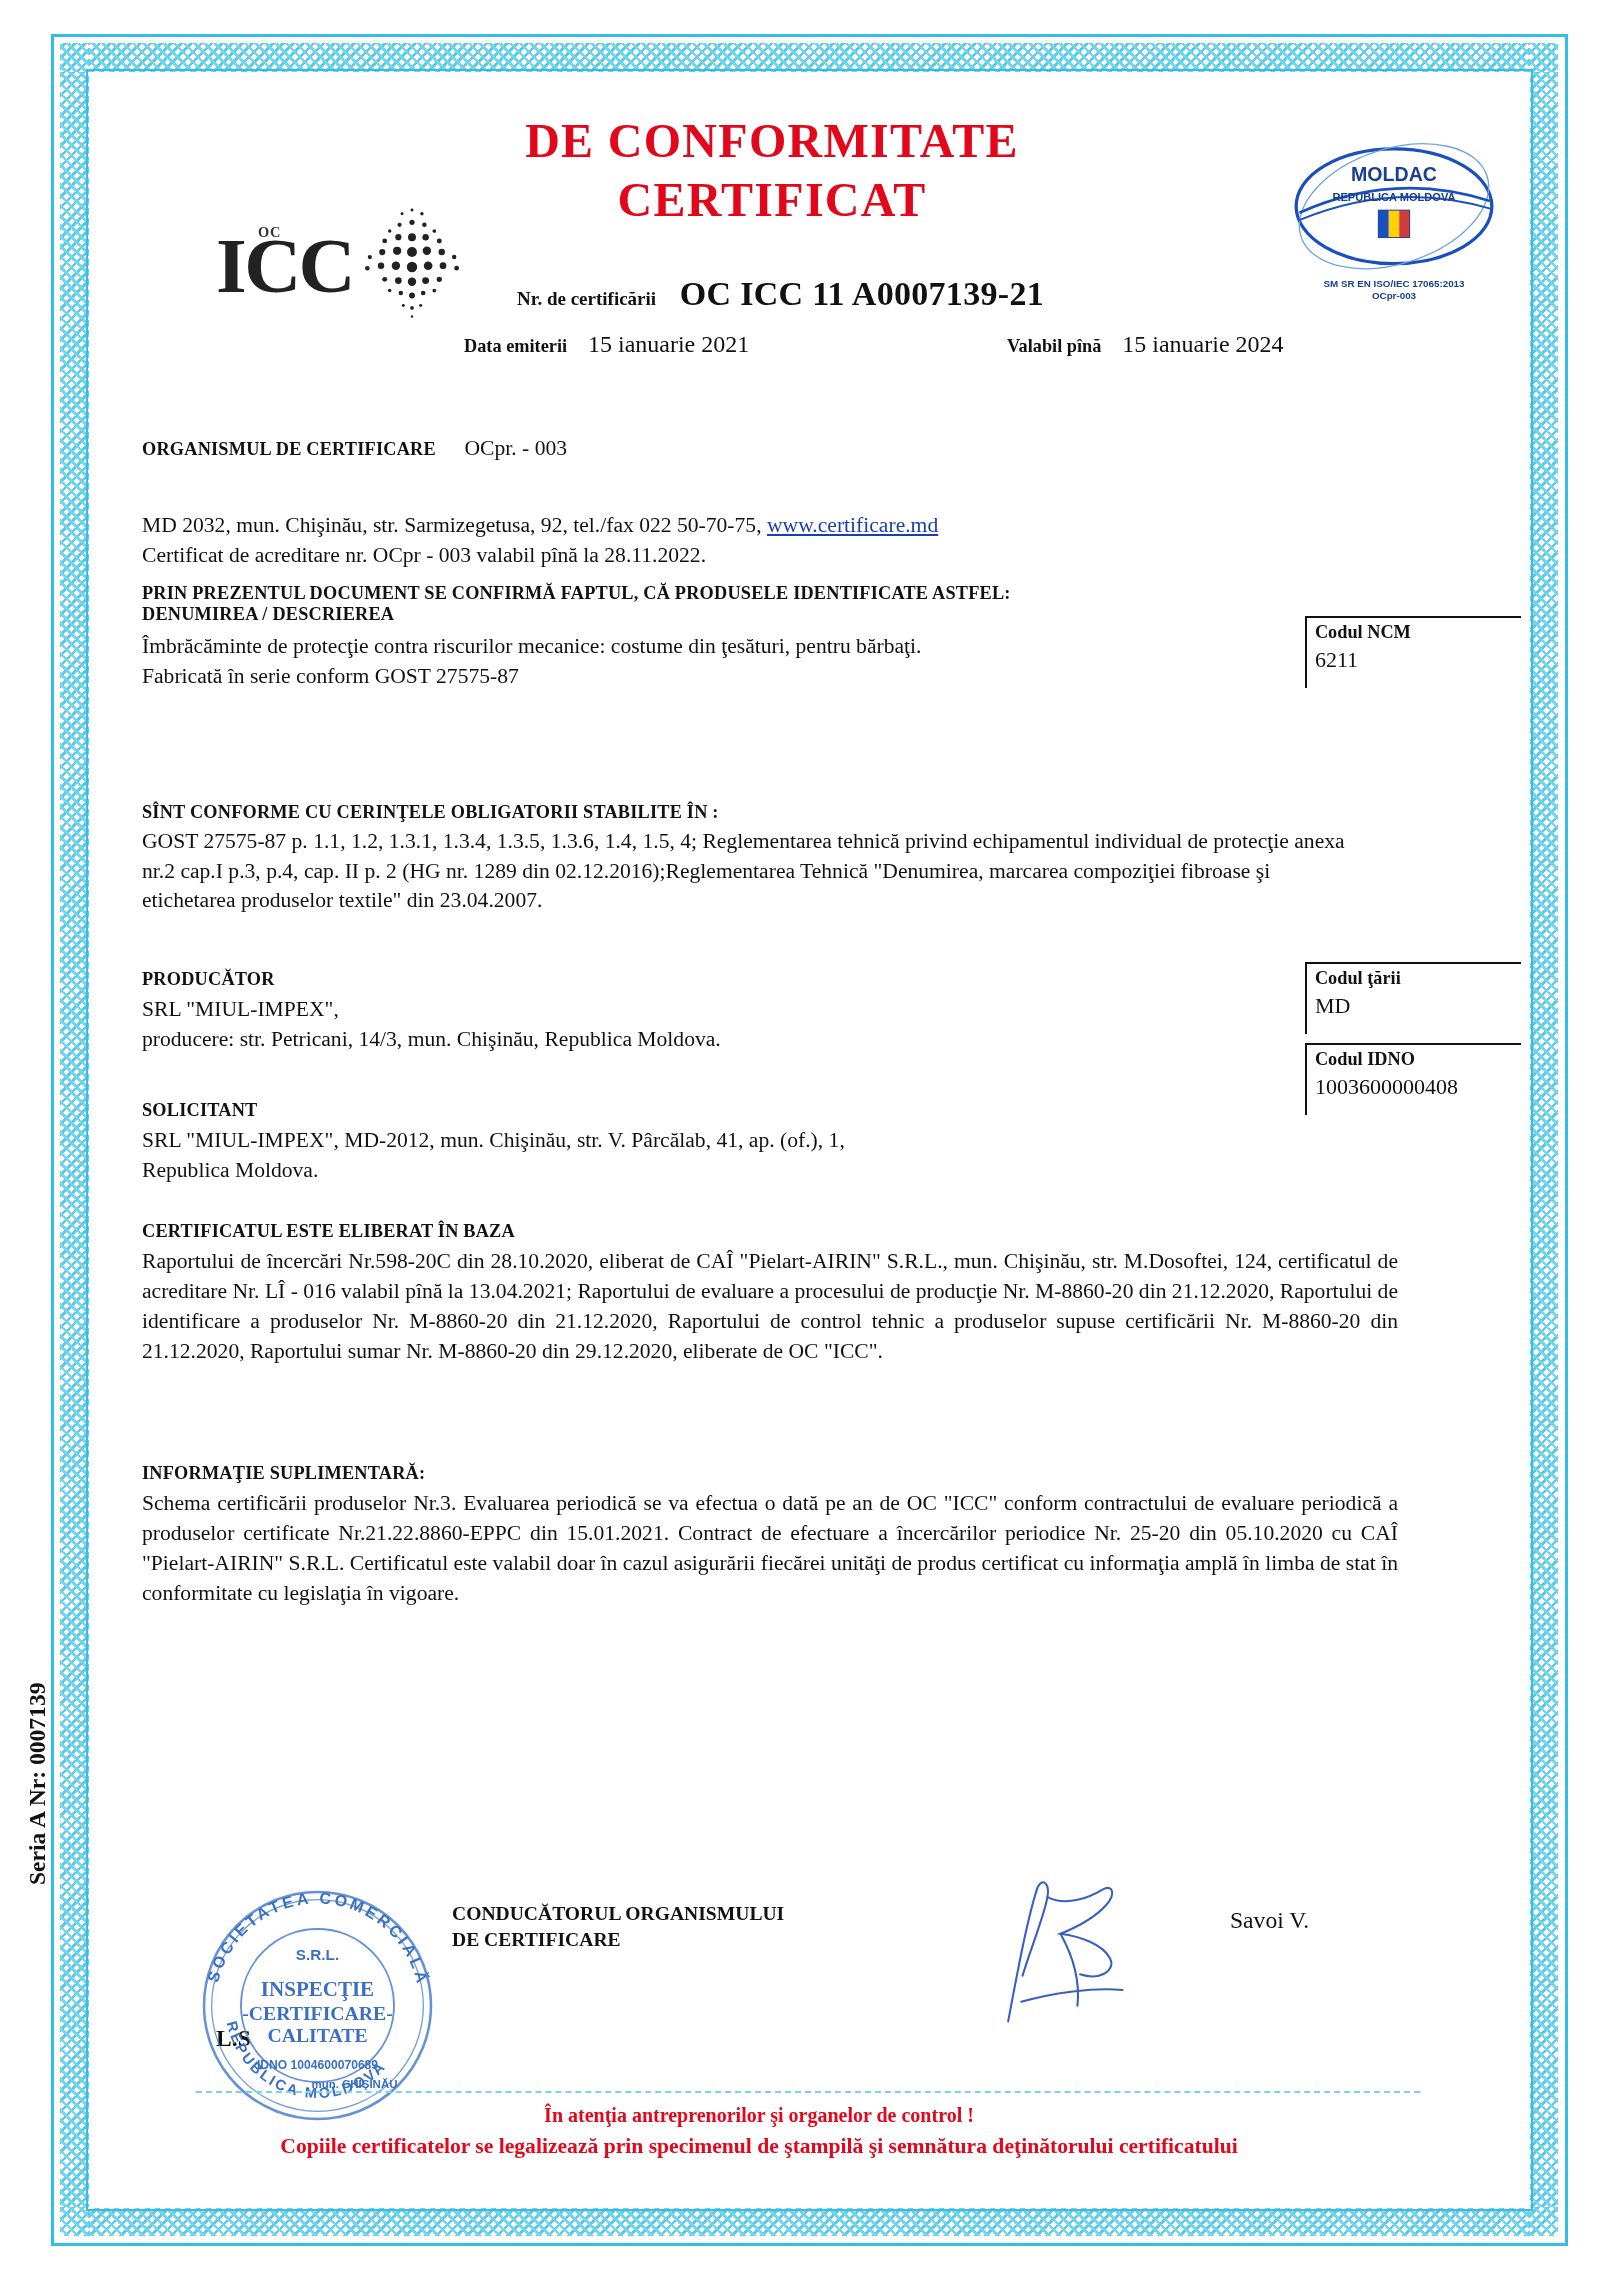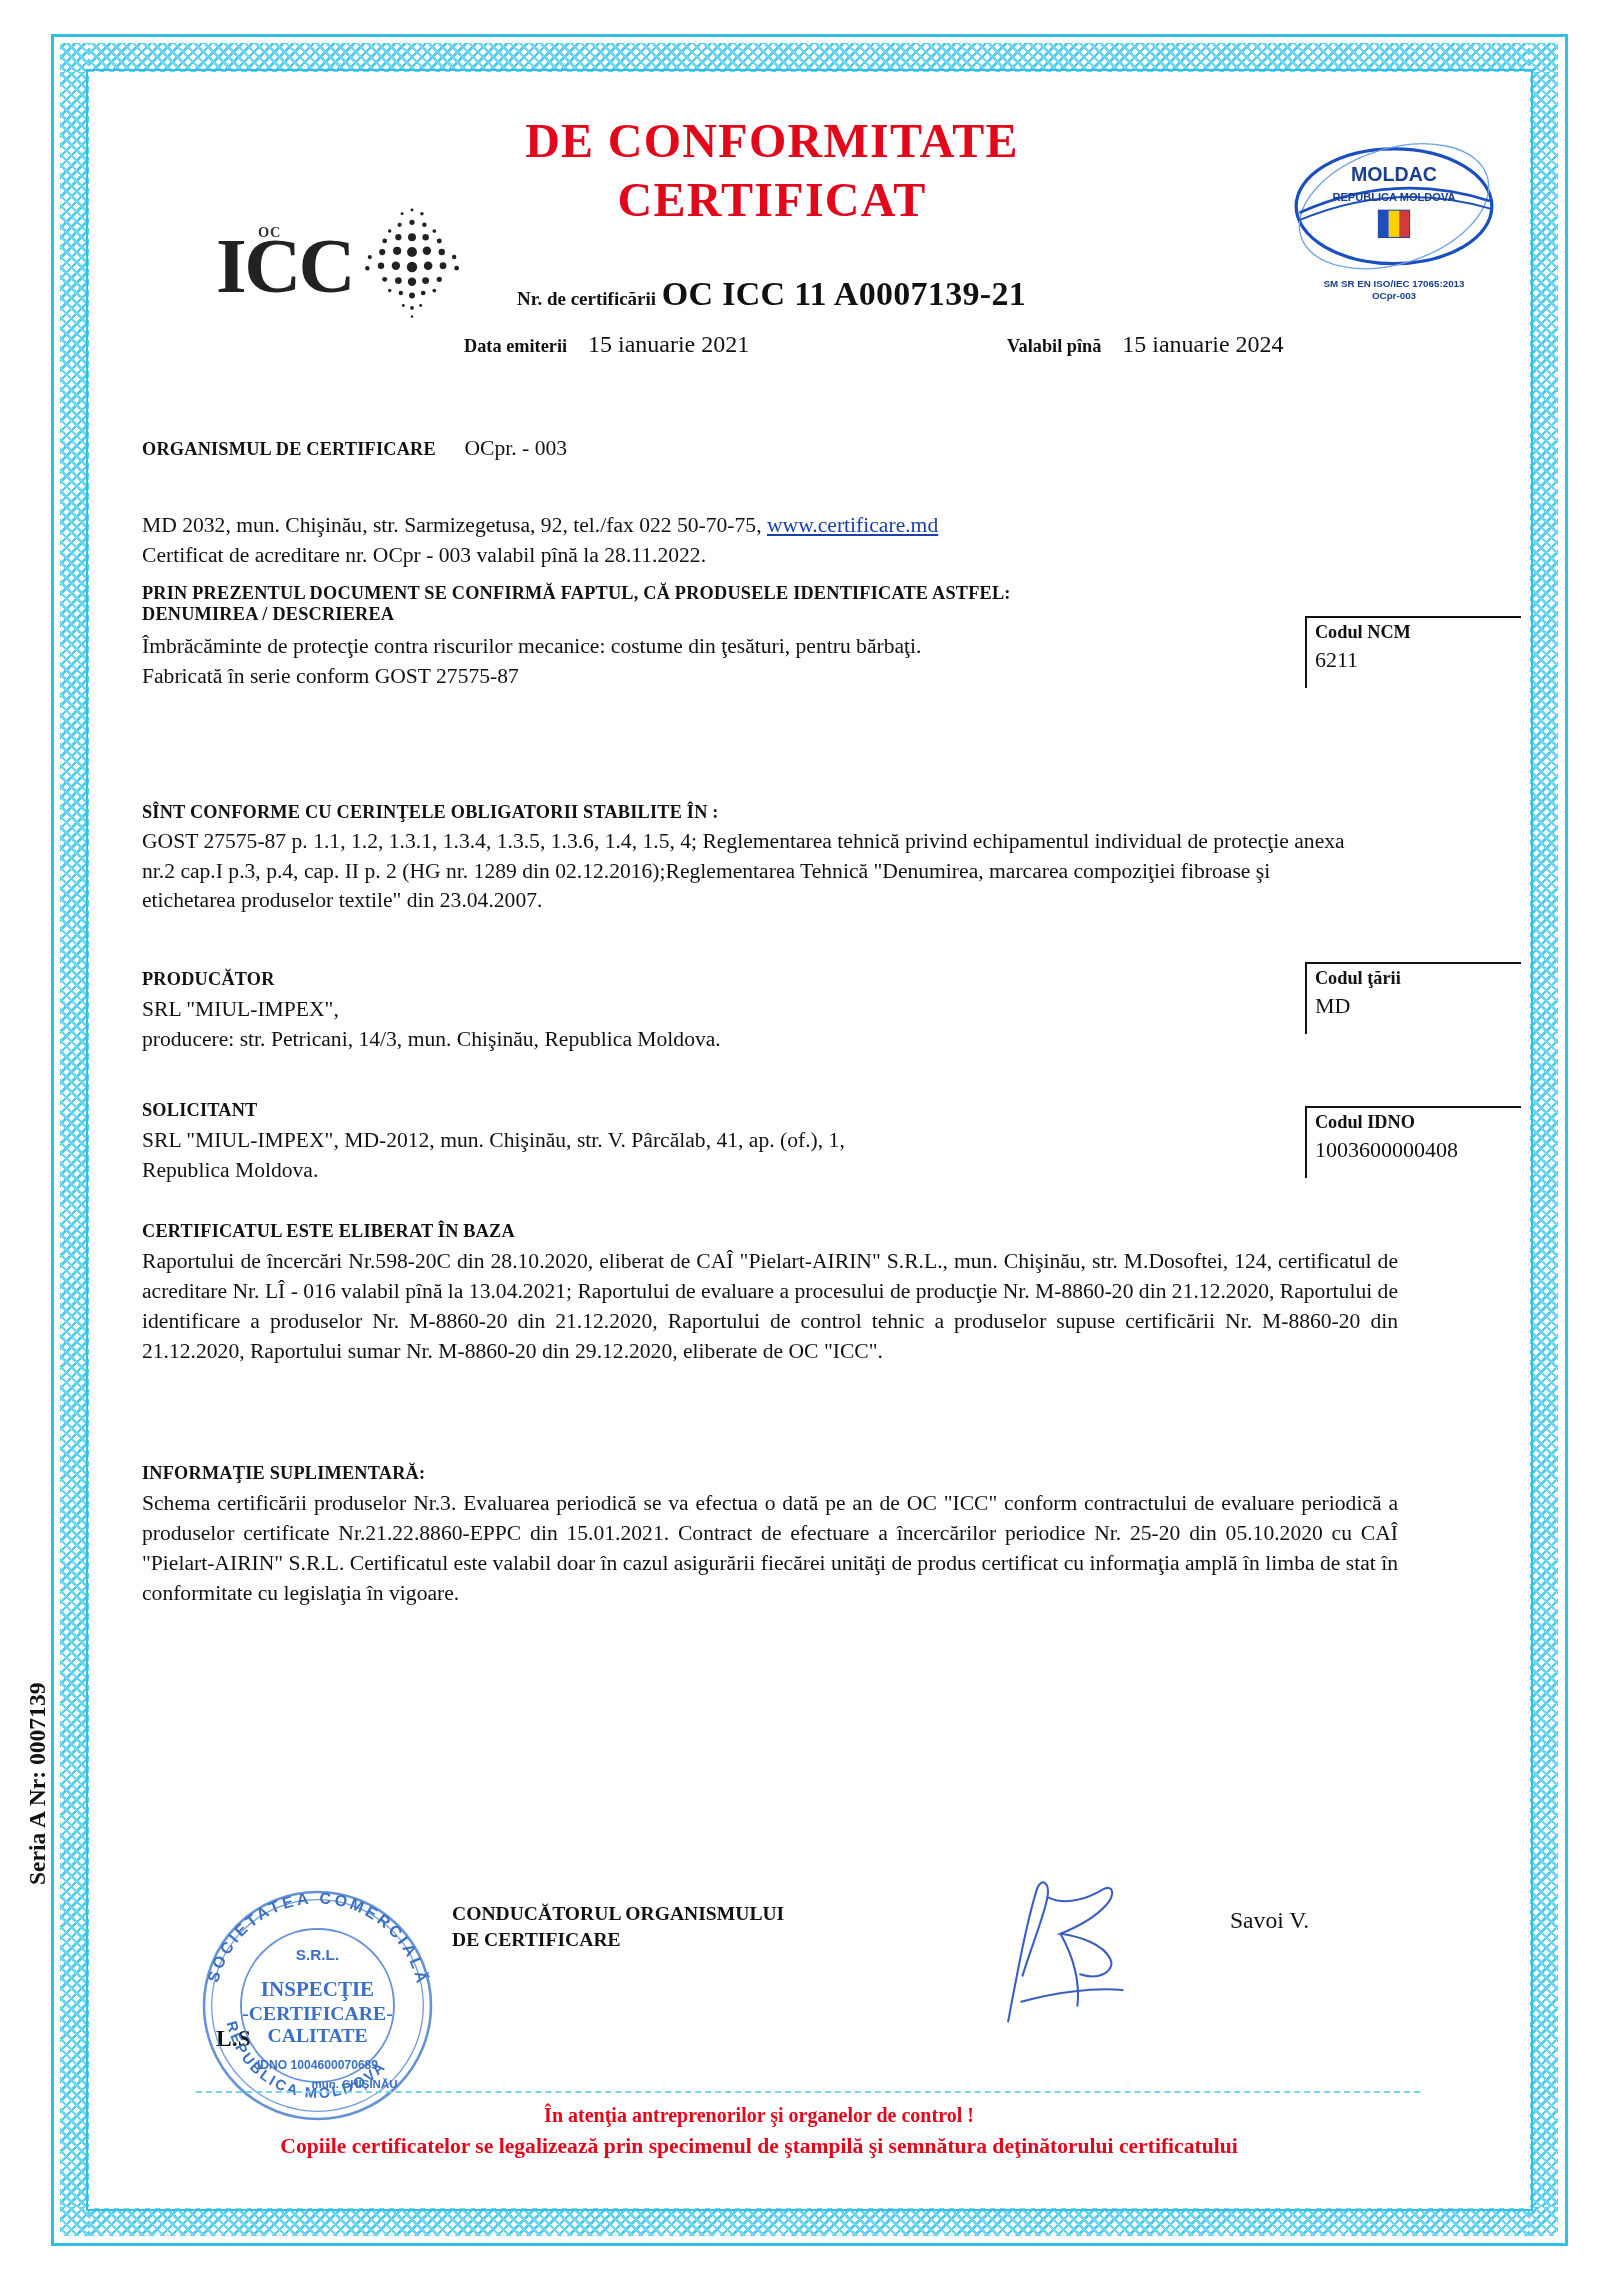--- a/index.html
+++ b/index.html
@@ -147,21 +147,21 @@
     font-family: "Liberation Serif", serif;
     font-weight: bold;
     font-size: 19px;
     color: #111;
   }
   .reg-number {
     font-family: "Liberation Serif", serif;
     font-weight: bold;
     font-size: 34px;
     color: #111;
-    margin-left: 3px;
+    margin-left: 21px;
     letter-spacing: 0.3px;
   }
 
   .dates-row {
     position: absolute;
     left: 366px;
     top: 252px;
     width: 949px;
   }
   .date-label {
@@ -446,21 +446,21 @@
       <div class="sb-title">Codul ţării</div>
       <div class="sb-val">MD</div>
     </div>
 
     <div class="sect" style="top:1021px; width:1112px;">
       <div class="hdr">SOLICITANT</div>
       <div class="txt" style="margin-top:5.2px;">SRL "MIUL-IMPEX", MD-2012, mun. Chişinău, str. V. Pârcălab, 41, ap. (of.), 1,</div>
       <div class="txt">Republica Moldova.</div>
     </div>
 
-    <div class="sidebox" style="left:1207px; top:1027px; height:72px;">
+    <div class="sidebox" style="left:1207px; top:964px; height:72px;">
       <div class="sb-title">Codul IDNO</div>
       <div class="sb-val">1003600000408</div>
     </div>
 
     <div class="sect" style="top:1142px; width:1256px;">
       <div class="hdr">CERTIFICATUL ESTE ELIBERAT ÎN BAZA</div>
       <div class="txt txt-just" style="margin-top:5.2px;">Raportului de încercări Nr.598-20C din 28.10.2020, eliberat de CAÎ "Pielart-AIRIN" S.R.L., mun. Chişinău, str. M.Dosoftei, 124, certificatul de acreditare Nr. LÎ - 016 valabil pînă la 13.04.2021; Raportului de evaluare a procesului de producţie Nr. M-8860-20 din 21.12.2020, Raportului de identificare a produselor Nr. M-8860-20 din 21.12.2020, Raportului de control tehnic a produselor supuse certificării Nr. M-8860-20 din 21.12.2020, Raportului sumar Nr. M-8860-20 din 29.12.2020, eliberate de OC "ICC".</div>
     </div>
 
     <div class="sect" style="top:1384px; width:1256px;">

